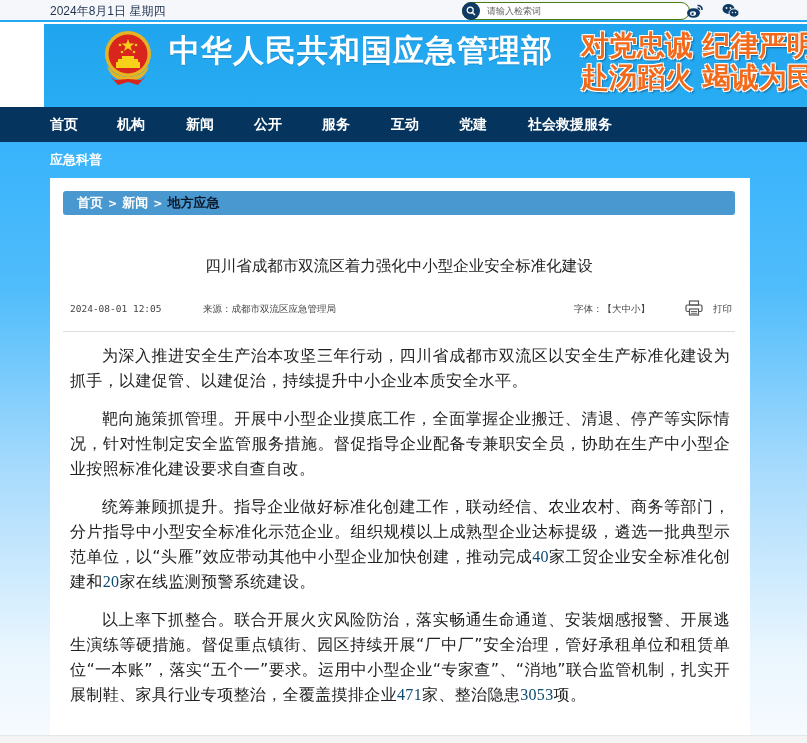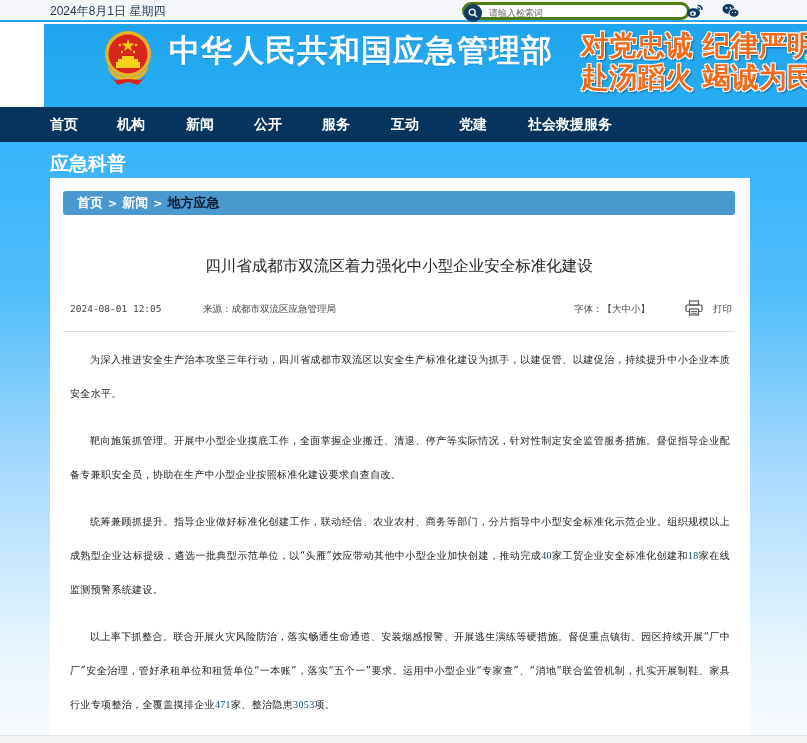--- a/index.html
+++ b/index.html
@@ -17,21 +17,21 @@
     border-bottom: 2px solid #22a7f0;
   }
   .topbar .date {
     position: absolute; left: 50px; top: 3px;
     font-size: 12px; color: #1f3250;
     font-family: "Liberation Sans", sans-serif;
   }
   .search {
     position: absolute; left: 462px; top: 2px;
     width: 228px; height: 18px;
-    border: 3px solid #4d7c0f; border-radius: 10px;
+    border: 1px solid #4d7c0f; border-radius: 10px;
     background: #fff;
   }
   .search .search-btn {
     position: absolute; left: -1px; top: -1px;
     width: 18px; height: 18px; border-radius: 50%;
     background: #0f3a63;
     display: flex; align-items: center; justify-content: center;
   }
   .search input {
     position: absolute; left: 24px; top: 1px;
@@ -85,21 +85,21 @@
     font-size: 14px; font-weight: bold; color: #ffffff;
     cursor: pointer;
   }
   
   .page-bg {
     position: absolute; top: 142px; left: 0; width: 807px; height: 601px;
     background: linear-gradient(180deg, #38b3fb 0%, #51bdfb 25%, #a8dbfd 55%, #eaf6fe 85%, #f7fbff 100%);
   }
   .section-title {
     position: absolute; top: 151px; left: 50px;
-    font-size: 19px; font-weight: bold; color: #ffffff;
+    font-size: 13px; font-weight: bold; color: #ffffff;
   }
   .content-card {
     position: absolute; top: 178px; left: 50px;
     width: 700px; height: 565px;
     background: #ffffff;
   }
   .breadcrumb {
     position: absolute; top: 191px; left: 63px;
     width: 672px; height: 24px;
     background: #4a98d0; border-radius: 3px;
@@ -124,21 +124,21 @@
   .meta .font-size { position: absolute; left: 504px; top: 0; font-family: "DejaVu Sans", sans-serif; }
   .meta .font-size .size-opt { cursor: pointer; }
   .meta .print-icon { position: absolute; left: 615px; top: -3px; width: 18px; height: 16px; cursor: pointer; }
   .meta .print-label { position: absolute; left: 643px; top: 0; font-family: "DejaVu Sans", sans-serif; cursor: pointer; }
   .divider {
     position: absolute; top: 331px; left: 63px; width: 672px;
     height: 1px; background: #dddddd;
   }
   .article-body {
     position: absolute; top: 343px; left: 70px; width: 660px;
-    font-size: 10px; color: #222; line-height: 34px;
+    font-size: 16px; color: #222; line-height: 25px;
     font-family: "DejaVu Sans", sans-serif;
   }
   .article-body p {
     text-indent: 2em; margin-bottom: 13px;
     text-align: justify;
     letter-spacing: 0.35px;
   }
   .num { font-family: "Liberation Serif", serif; color: #0c4a6e; }
   .bottom-bar {
     position: absolute; top: 735px; left: 0; width: 807px; height: 8px;
@@ -242,17 +242,17 @@
     </svg>
   </span>
   <span class="print-label">打印</span>
 </div>
 
 <div class="divider"></div>
 
 <div class="article-body">
   <p>为深入推进安全生产治本攻坚三年行动，四川省成都市双流区以安全生产标准化建设为抓手，以建促管、以建促治，持续提升中小企业本质安全水平。</p>
   <p>靶向施策抓管理。开展中小型企业摸底工作，全面掌握企业搬迁、清退、停产等实际情况，针对性制定安全监管服务措施。督促指导企业配备专兼职安全员，协助在生产中小型企业按照标准化建设要求自查自改。</p>
-  <p><span>统筹兼顾抓提升。指导企业做好标准化创建工作，联动经信、农业农村、商务等部门，分片指导中小型安全标准化示范企业。组织规模以上成熟型企业达标提级，遴选一批典型示范单位，以“头雁”效应带动其他中小型企业加快创建，推动完成</span><span class="num">40</span><span>家工贸企业安全标准化创建和</span><span class="num">18</span><span>家在线监测预警系统建设。</span></p>
+  <p><span>统筹兼顾抓提升。指导企业做好标准化创建工作，联动经信、农业农村、商务等部门，分片指导中小型安全标准化示范企业。组织规模以上成熟型企业达标提级，遴选一批典型示范单位，以“头雁”效应带动其他中小型企业加快创建，推动完成</span><span class="num">40</span><span>家工贸企业安全标准化创建和</span><span class="num">20</span><span>家在线监测预警系统建设。</span></p>
   <p><span>以上率下抓整合。联合开展火灾风险防治，落实畅通生命通道、安装烟感报警、开展逃生演练等硬措施。督促重点镇街、园区持续开展“厂中厂”安全治理，管好承租单位和租赁单位“一本账”，落实“五个一”要求。运用中小型企业“专家查”、“消地”联合监管机制，扎实开展制鞋、家具行业专项整治，全覆盖摸排企业</span><span class="num">471</span><span>家、整治隐患</span><span class="num">3053</span><span>项。</span></p>
 </div>
 
 <div class="bottom-bar"></div>
 
 </body></html>

